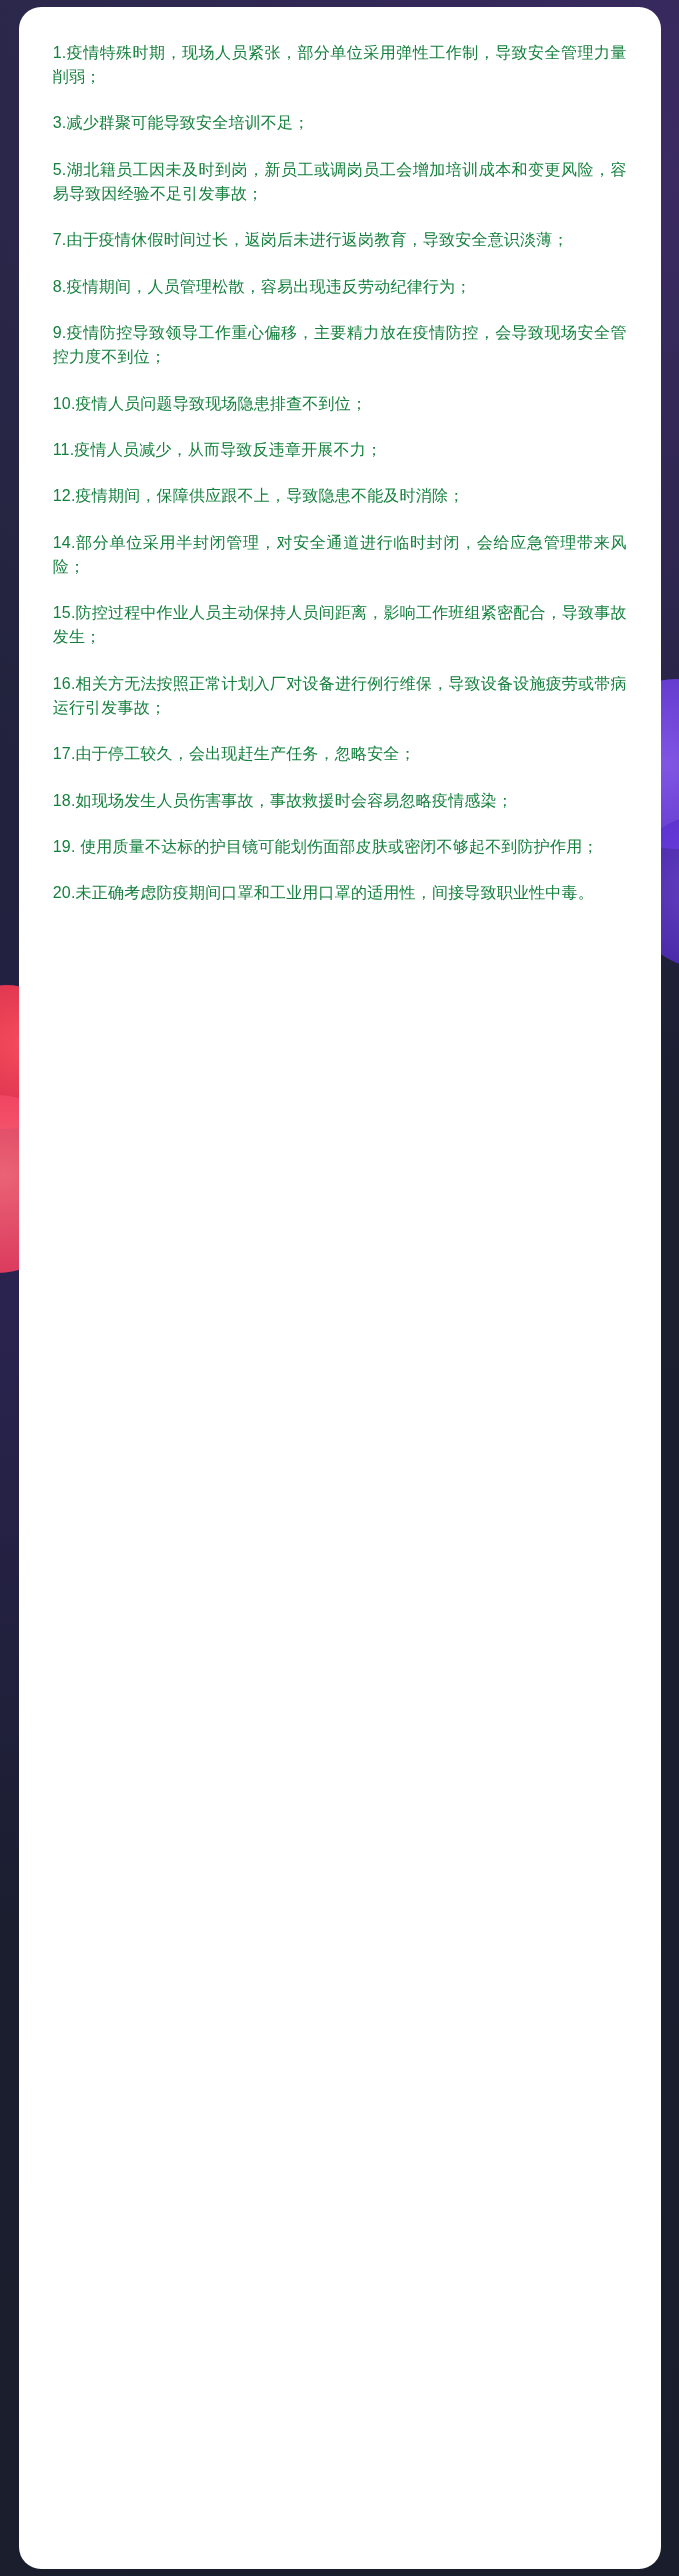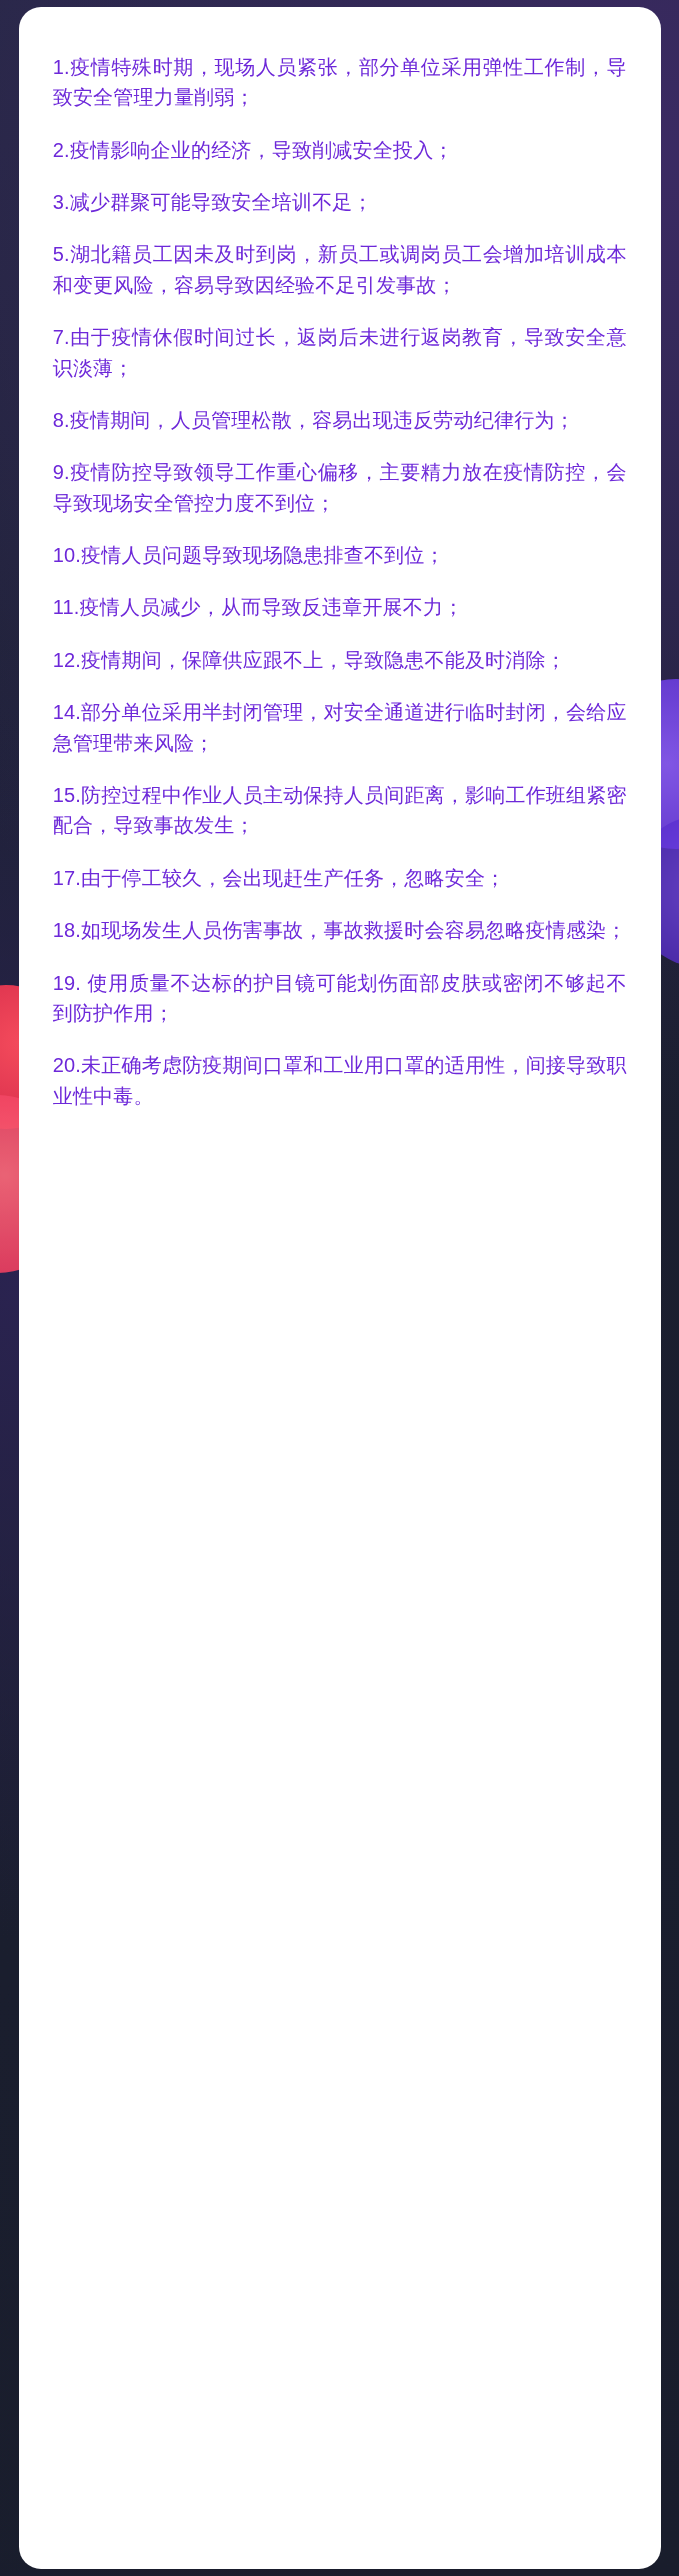--- a/index.html
+++ b/index.html
@@ -74,55 +74,55 @@
     box-sizing: border-box;
     padding: 29px 34px 34px 34px;
   }
 
   .list {
     margin: 0;
     padding: 0;
     list-style: none;
   }
   .item {
-    font-size: 20px;
+    font-size: 16px;
     line-height: 1.52;
-    color: #6d28d9;
+    color: #15803d;
     letter-spacing: 0.2px;
-    margin: 16px 0 22px 0;
+    margin: 5px 0 22px 0;
     text-align: justify;
     text-justify: inter-ideograph;
     word-break: break-all;
   }
   .item:last-child {
     margin-bottom: 0;
   }
 </style>
 </head>
 <body>
 
 <div class="page-bg"></div>
 <div class="blob blob-violet"></div>
 <div class="blob blob-violet2"></div>
 <div class="blob blob-red"></div>
 <div class="blob blob-pink"></div>
 
 <div class="card">
   <ul class="list">
     <li class="item">1.疫情特殊时期，现场人员紧张，部分单位采用弹性工作制，导致安全管理力量削弱；</li>
-    <li class="item">2.疫情影响企业的经济，导致削减安全投入；</li>
     <li class="item">3.减少群聚可能导致安全培训不足；</li>
     <li class="item">5.湖北籍员工因未及时到岗，新员工或调岗员工会增加培训成本和变更风险，容易导致因经验不足引发事故；</li>
     <li class="item">7.由于疫情休假时间过长，返岗后未进行返岗教育，导致安全意识淡薄；</li>
     <li class="item">8.疫情期间，人员管理松散，容易出现违反劳动纪律行为；</li>
     <li class="item">9.疫情防控导致领导工作重心偏移，主要精力放在疫情防控，会导致现场安全管控力度不到位；</li>
     <li class="item">10.疫情人员问题导致现场隐患排查不到位；</li>
     <li class="item">11.疫情人员减少，从而导致反违章开展不力；</li>
     <li class="item">12.疫情期间，保障供应跟不上，导致隐患不能及时消除；</li>
     <li class="item">14.部分单位采用半封闭管理，对安全通道进行临时封闭，会给应急管理带来风险；</li>
     <li class="item">15.防控过程中作业人员主动保持人员间距离，影响工作班组紧密配合，导致事故发生；</li>
+    <li class="item">16.相关方无法按照正常计划入厂对设备进行例行维保，导致设备设施疲劳或带病运行引发事故；</li>
     <li class="item">17.由于停工较久，会出现赶生产任务，忽略安全；</li>
     <li class="item">18.如现场发生人员伤害事故，事故救援时会容易忽略疫情感染；</li>
     <li class="item">19. 使用质量不达标的护目镜可能划伤面部皮肤或密闭不够起不到防护作用；</li>
     <li class="item">20.未正确考虑防疫期间口罩和工业用口罩的适用性，间接导致职业性中毒。</li>
   </ul>
 </div>
 
 
 </body></html>

